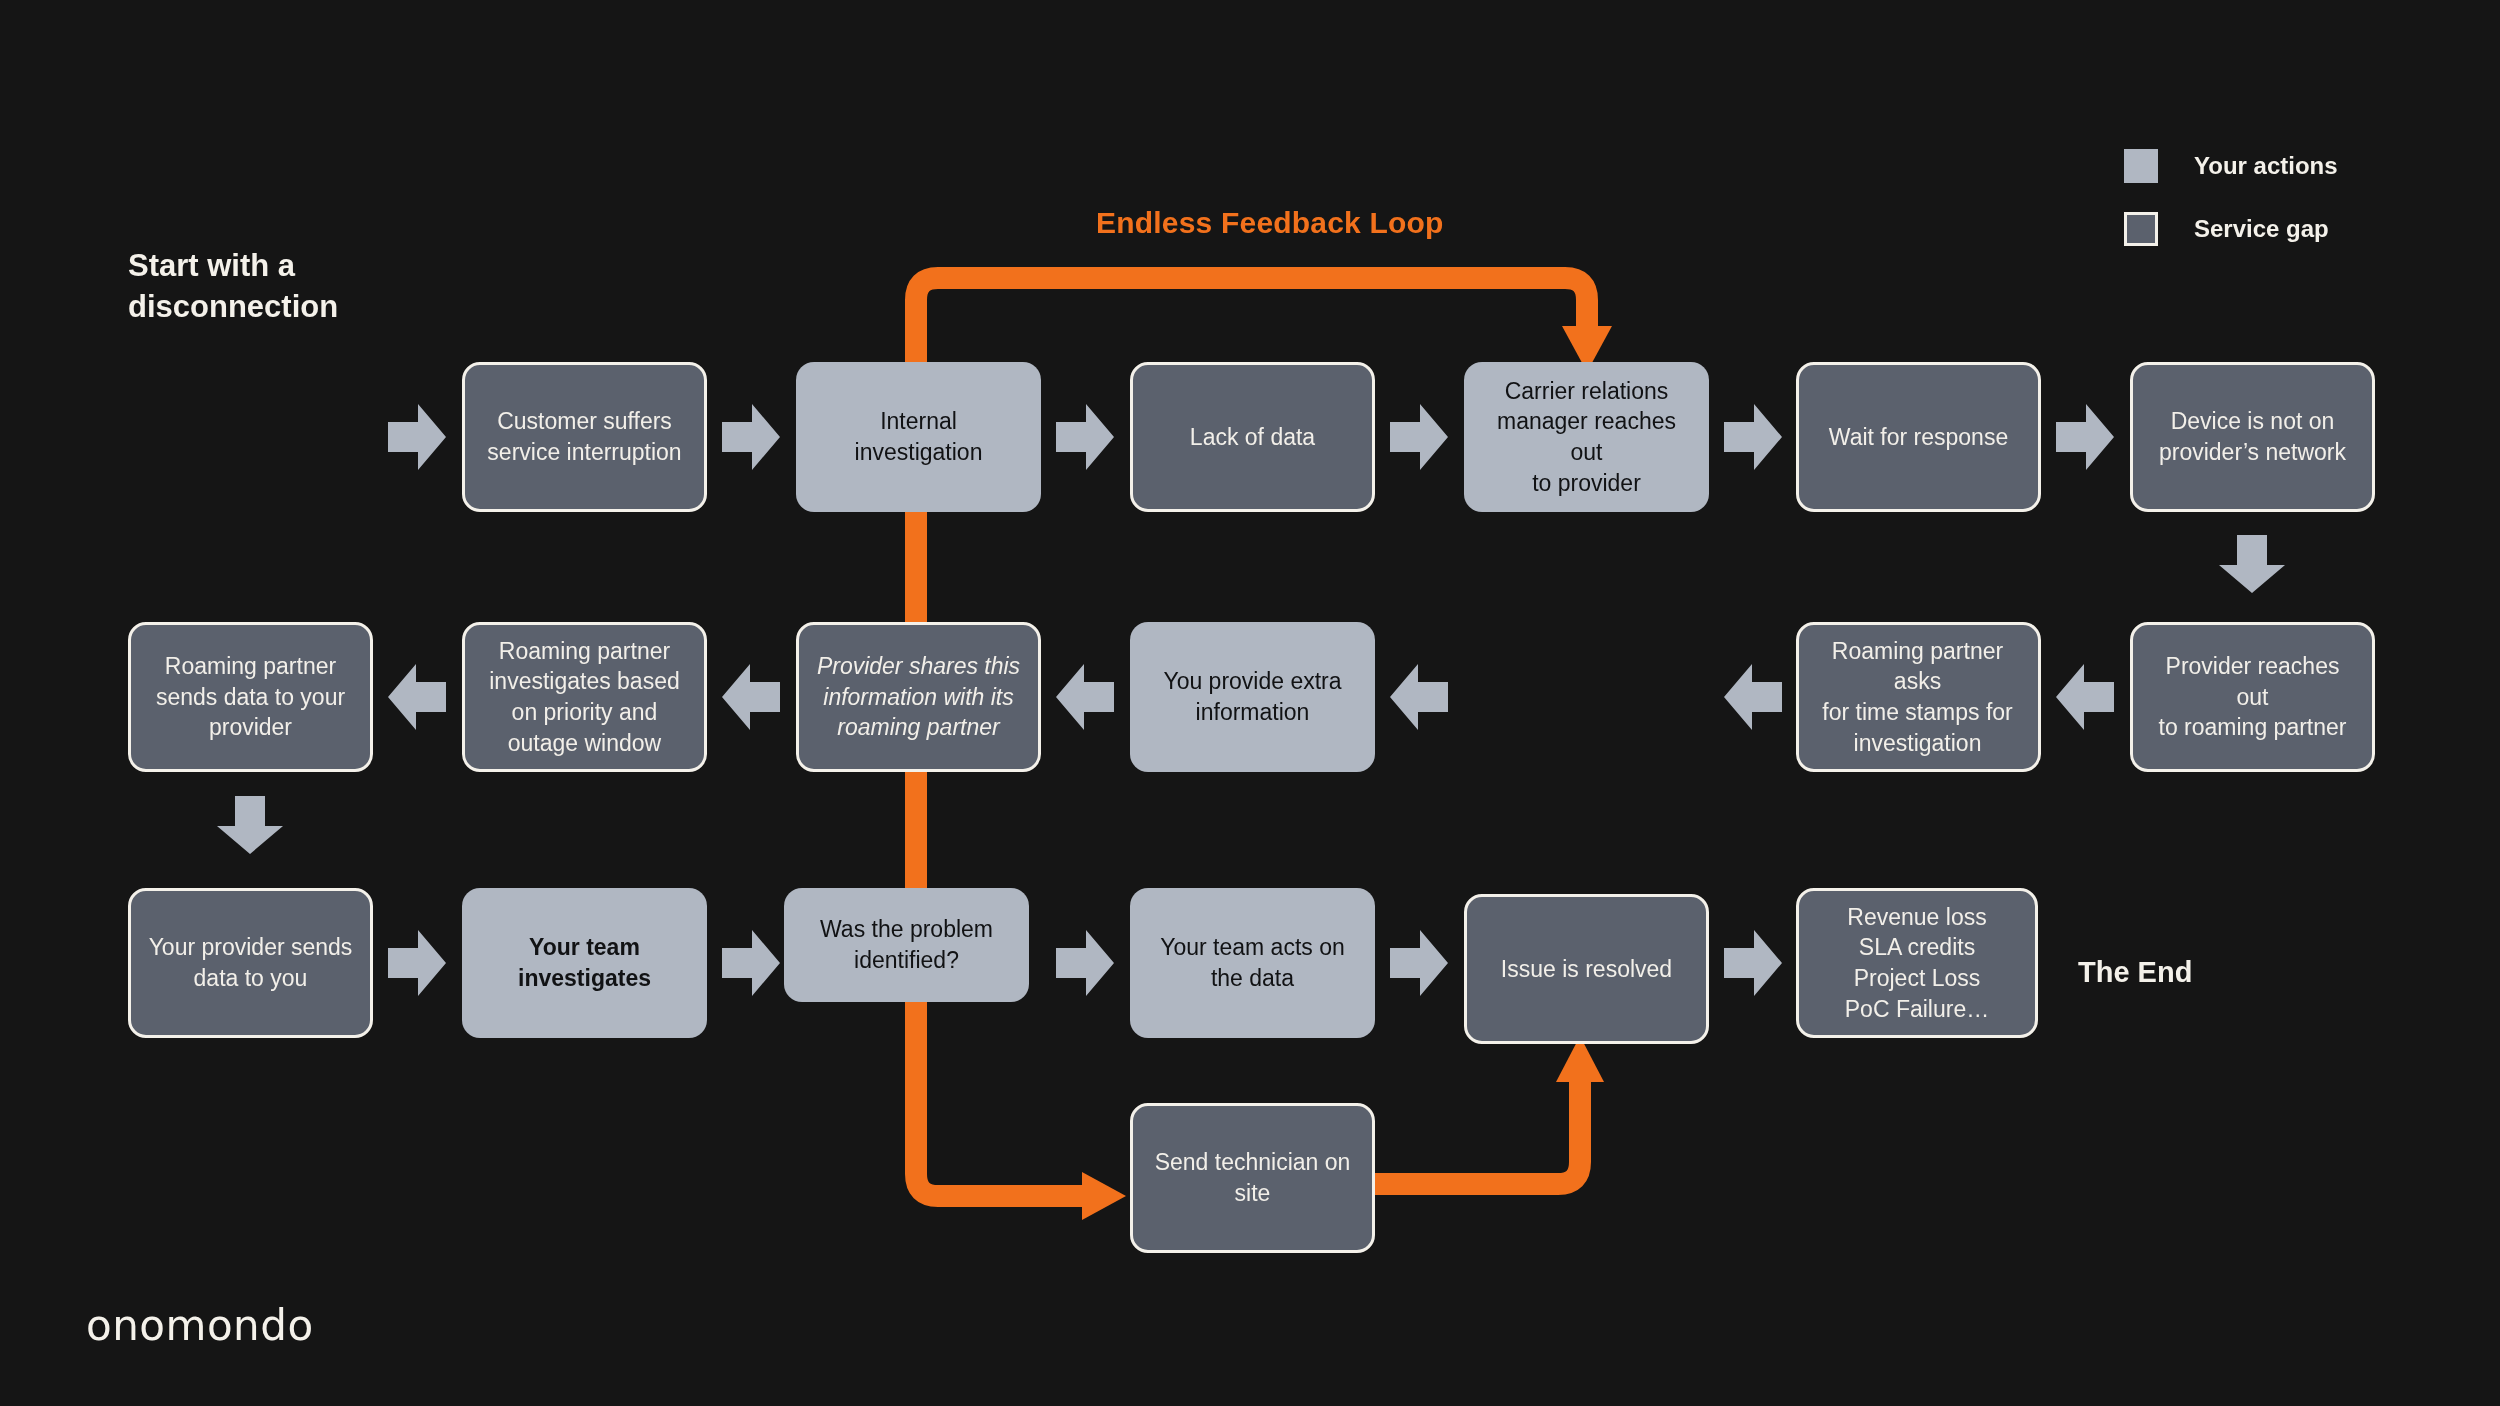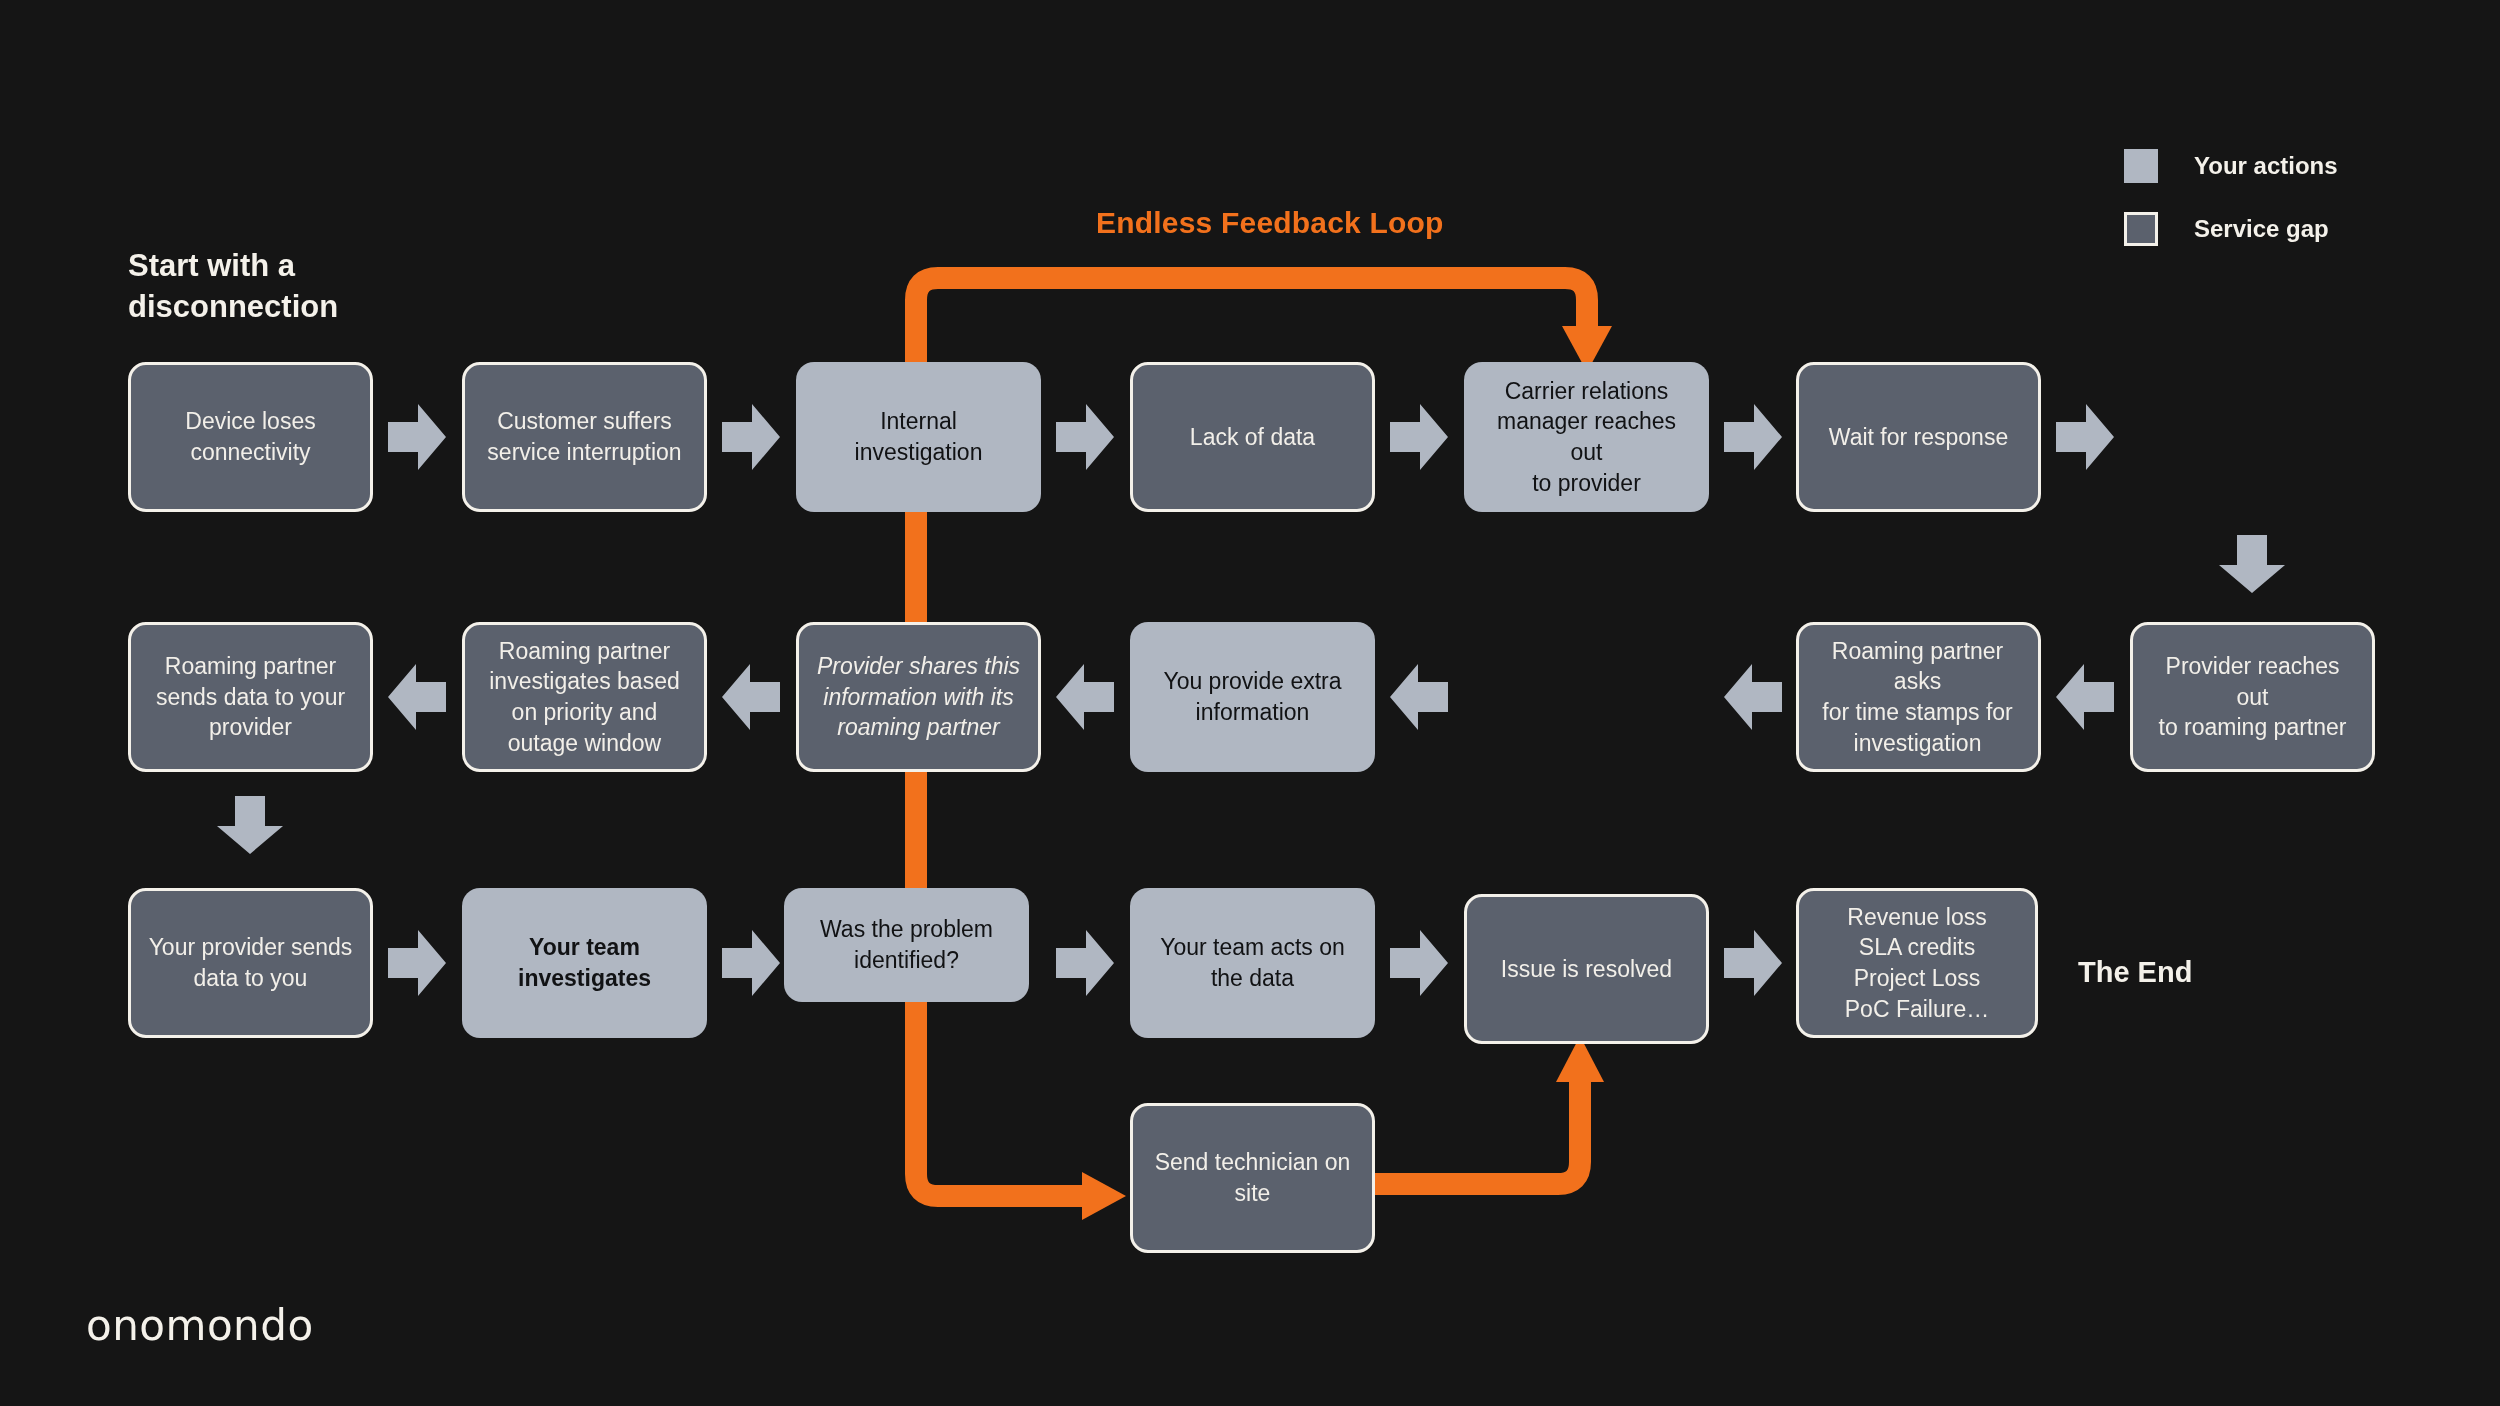--- a/index.html
+++ b/index.html
@@ -101,30 +101,30 @@
     <div class="legend-row">
       <span class="legend-sw action"></span>
       <span class="legend-lbl">Your actions</span>
     </div>
     <div class="legend-row">
       <span class="legend-sw gap"></span>
       <span class="legend-lbl">Service gap</span>
     </div>
   </div>
 
-  <div class="node gap" style="left:128px;top:362px;width:245px;height:150px;">Device loses
-connectivity</div>
   <div class="node gap" style="left:462px;top:362px;width:245px;height:150px;">Customer suffers
 service interruption</div>
   <div class="node action" style="left:796px;top:362px;width:245px;height:150px;">Internal investigation</div>
   <div class="node gap" style="left:1130px;top:362px;width:245px;height:150px;">Lack of data</div>
   <div class="node action" style="left:1464px;top:362px;width:245px;height:150px;">Carrier relations
 manager reaches out
 to provider</div>
   <div class="node gap" style="left:1796px;top:362px;width:245px;height:150px;">Wait for response</div>
+  <div class="node gap" style="left:2130px;top:362px;width:245px;height:150px;">Device is not on
+provider’s network</div>
 
   <div class="arrow" style="left:388px;top:404px;">
     <svg width="58" height="66" viewBox="0 0 58 66">
         <polygon points="0,18 30,18 30,0 58,33 30,66 30,48 0,48" fill="#b0b7c2"></polygon>
       </svg>
   </div>
   <div class="arrow" style="left:722px;top:404px;">
     <svg width="58" height="66" viewBox="0 0 58 66">
         <polygon points="0,18 30,18 30,0 58,33 30,66 30,48 0,48" fill="#b0b7c2"></polygon>
       </svg>

